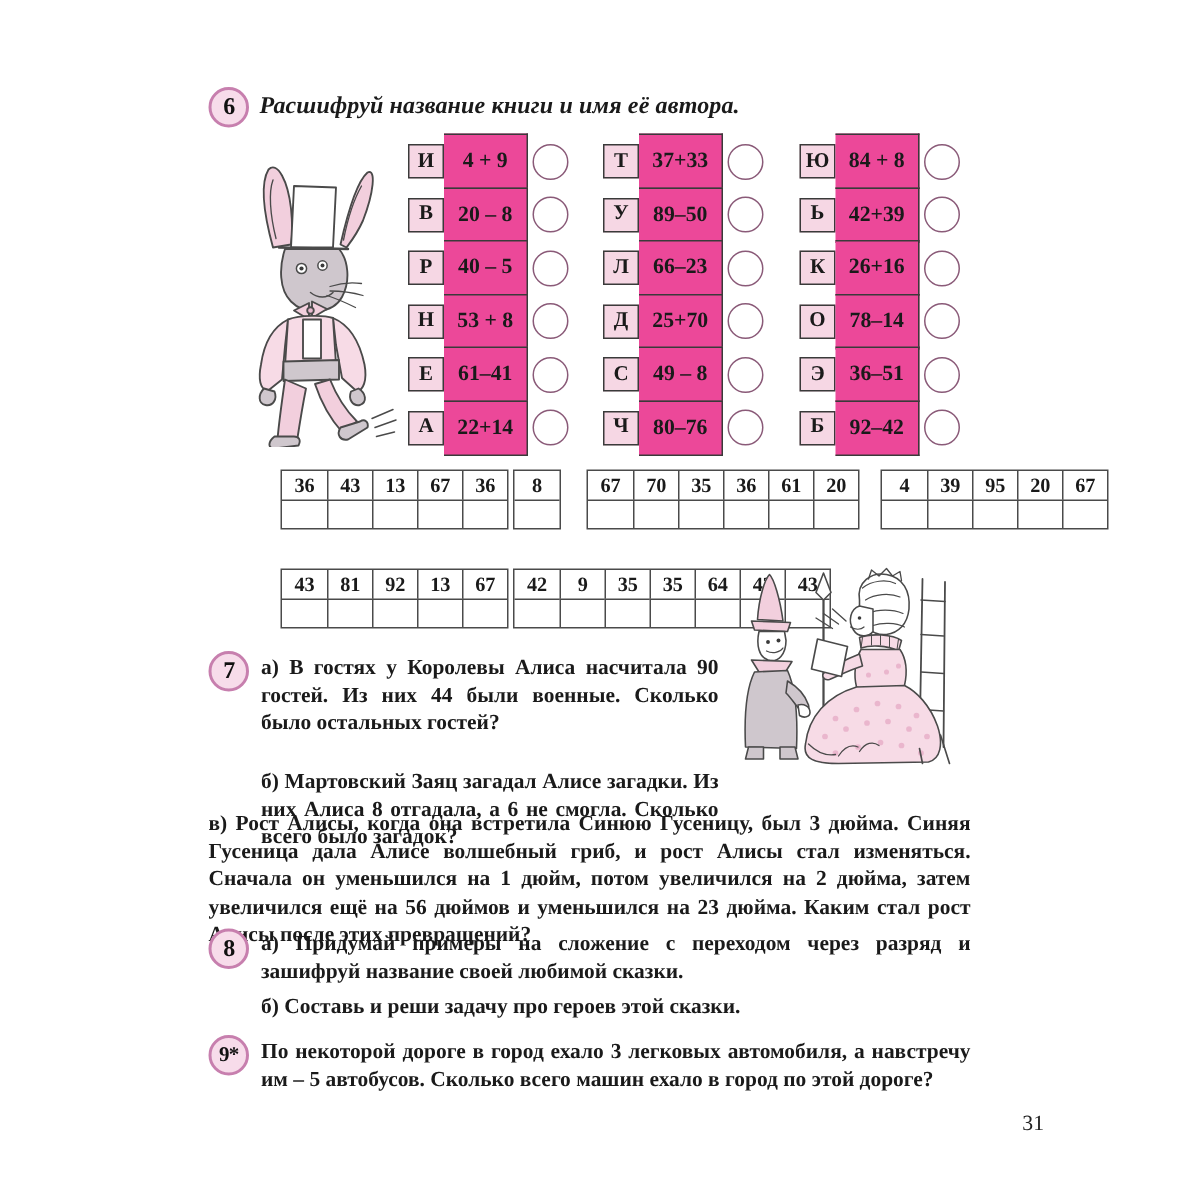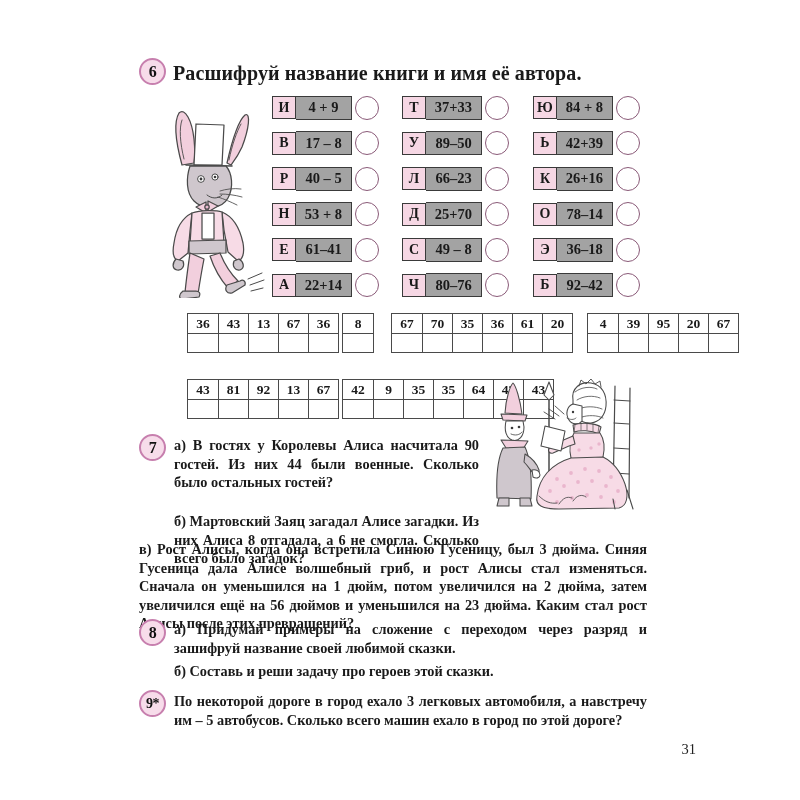--- a/index.html
+++ b/index.html
@@ -39,24 +39,25 @@
     font-size: 16px;
     color: #111;
     font-family: "Liberation Serif", serif;
     letter-spacing: -0.5px;
   }
   .tasknum.star { font-size: 14px; }
 
   
   .headline {
     position: absolute;
-    font-size: 20px;
+    font-size: 16px;
     font-weight: bold;
     letter-spacing: 0.1px;
     white-space: nowrap;
+    font-style: italic;
   }
 
   
   .cipher {
     position: absolute;
     left: 272px;
     top: 94px;
     width: 390px;
   }
   .cipher-col {
@@ -79,26 +80,26 @@
     background: #f6d7e4;
     box-sizing: border-box;
     display: flex;
     align-items: center;
     justify-content: center;
     font-weight: bold;
     font-size: 14px;
     font-family: "Liberation Serif", serif;
   }
   .cell-expr {
-    height: 24px;
+    height: 37px;
     min-width: 56px;
     padding: 0 5px;
     border: 1.3px solid #3a3a3a;
     border-left: none;
-    background: #a3a3a3;
+    background: #ec4899;
     box-sizing: border-box;
     display: flex;
     align-items: center;
     justify-content: center;
     font-weight: bold;
     font-size: 14.5px;
     font-family: "Liberation Serif", serif;
     white-space: nowrap;
   }
   .cell-answer {
@@ -227,21 +228,21 @@
   <div class="cipher">
 
     <div class="cipher-col c0">
       <div class="cipher-row">
         <div class="cell-letter">И</div>
         <div class="cell-expr">4 + 9</div>
         <div class="cell-answer"></div>
       </div>
       <div class="cipher-row">
         <div class="cell-letter">В</div>
-        <div class="cell-expr">17 – 8</div>
+        <div class="cell-expr">20 – 8</div>
         <div class="cell-answer"></div>
       </div>
       <div class="cipher-row">
         <div class="cell-letter">Р</div>
         <div class="cell-expr">40 – 5</div>
         <div class="cell-answer"></div>
       </div>
       <div class="cipher-row">
         <div class="cell-letter">Н</div>
         <div class="cell-expr">53 + 8</div>
@@ -308,21 +309,21 @@
         <div class="cell-expr">26+16</div>
         <div class="cell-answer"></div>
       </div>
       <div class="cipher-row">
         <div class="cell-letter">О</div>
         <div class="cell-expr">78–14</div>
         <div class="cell-answer"></div>
       </div>
       <div class="cipher-row">
         <div class="cell-letter">Э</div>
-        <div class="cell-expr">36–18</div>
+        <div class="cell-expr">36–51</div>
         <div class="cell-answer"></div>
       </div>
       <div class="cipher-row">
         <div class="cell-letter">Б</div>
         <div class="cell-expr">92–42</div>
         <div class="cell-answer"></div>
       </div>
     </div>
   </div>
 

